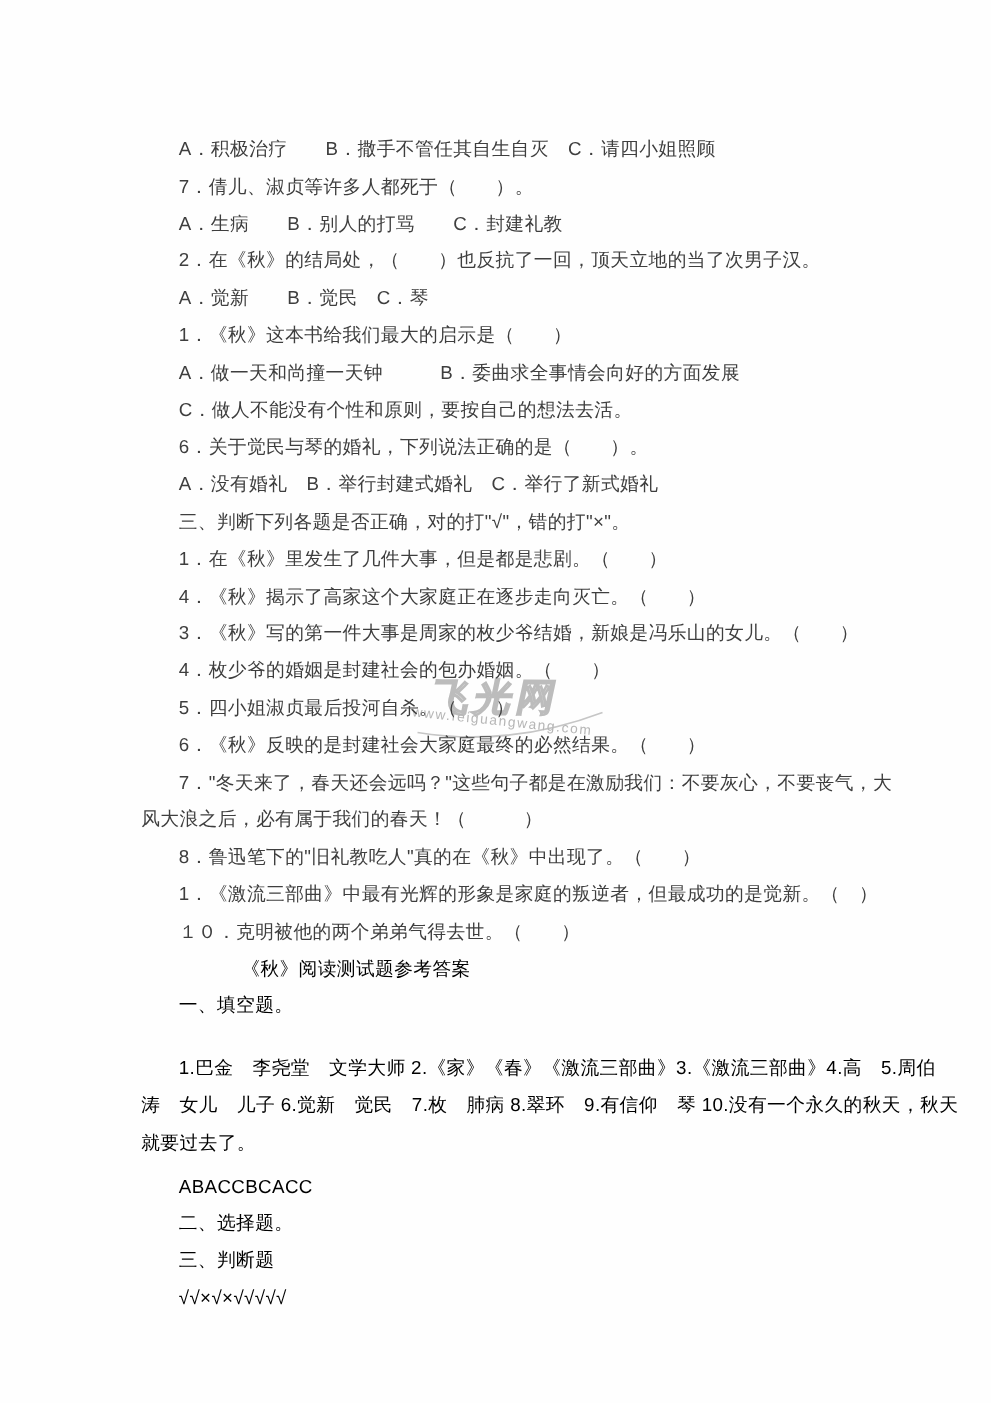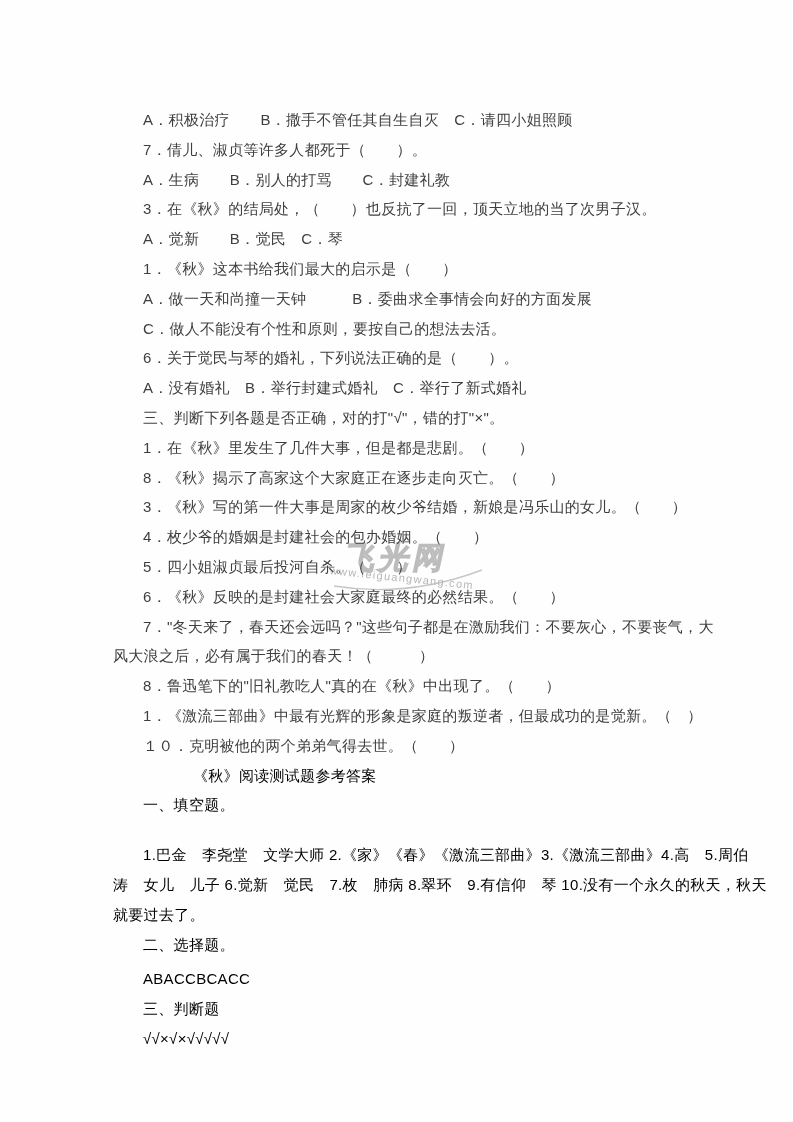--- a/index.html
+++ b/index.html
@@ -85,43 +85,43 @@
     <svg class="wm-swoosh" width="158" height="44" viewBox="0 0 158 44">
       <path d="M4,36 Q78,48 152,20" stroke="#c6c6c6" stroke-width="1.4" fill="none"></path>
     </svg>
     <div class="wm-url">www.feiguangwang.com</div>
   </div>
 
   <div class="doc-text">
       <div class="line ink i-para">A．积极治疗　　B．撒手不管任其自生自灭　C．请四小姐照顾</div>
       <div class="line ink i-para">7．倩儿、淑贞等许多人都死于（　　）。</div>
       <div class="line ink i-para">A．生病　　B．别人的打骂　　C．封建礼教</div>
-      <div class="line ink i-para">3．在《秋》的结局处，（　　）也反抗了一回，顶天立地的当了次男子汉。</div>
+      <div class="line ink i-para">2．在《秋》的结局处，（　　）也反抗了一回，顶天立地的当了次男子汉。</div>
       <div class="line ink i-para">A．觉新　　B．觉民　C．琴</div>
       <div class="line ink i-para">1．《秋》这本书给我们最大的启示是（　　）</div>
       <div class="line ink i-para">A．做一天和尚撞一天钟　　　B．委曲求全事情会向好的方面发展</div>
       <div class="line ink i-para">C．做人不能没有个性和原则，要按自己的想法去活。</div>
       <div class="line ink i-para">6．关于觉民与琴的婚礼，下列说法正确的是（　　）。</div>
       <div class="line ink i-para">A．没有婚礼　B．举行封建式婚礼　C．举行了新式婚礼</div>
       <div class="line ink i-para">三、判断下列各题是否正确，对的打"√"，错的打"×"。</div>
       <div class="line ink i-para">1．在《秋》里发生了几件大事，但是都是悲剧。（　　）</div>
-      <div class="line ink i-para">8．《秋》揭示了高家这个大家庭正在逐步走向灭亡。（　　）</div>
+      <div class="line ink i-para">4．《秋》揭示了高家这个大家庭正在逐步走向灭亡。（　　）</div>
       <div class="line ink i-para">3．《秋》写的第一件大事是周家的枚少爷结婚，新娘是冯乐山的女儿。（　　）</div>
       <div class="line ink i-para">4．枚少爷的婚姻是封建社会的包办婚姻。（　　）</div>
       <div class="line ink i-para">5．四小姐淑贞最后投河自杀。（　　）</div>
       <div class="line ink i-para">6．《秋》反映的是封建社会大家庭最终的必然结果。（　　）</div>
       <div class="line ink i-para">7．"冬天来了，春天还会远吗？"这些句子都是在激励我们：不要灰心，不要丧气，大</div>
       <div class="line ink i-none">风大浪之后，必有属于我们的春天！（　　　）</div>
       <div class="line ink i-para">8．鲁迅笔下的"旧礼教吃人"真的在《秋》中出现了。（　　）</div>
       <div class="line ink i-para">1．《激流三部曲》中最有光辉的形象是家庭的叛逆者，但最成功的是觉新。（　）</div>
       <div class="line ink i-para">１０．克明被他的两个弟弟气得去世。（　　）</div>
       <div class="line red i-title">《秋》阅读测试题参考答案</div>
       <div class="line red i-para">一、填空题。</div>
       <div class="line red i-para" style="margin-top: 20px;">1.巴金　李尧堂　文学大师 2.《家》《春》《激流三部曲》3.《激流三部曲》4.高　5.周伯</div>
       <div class="line red i-none">涛　女儿　儿子 6.觉新　觉民　7.枚　肺病 8.翠环　9.有信仰　琴 10.没有一个永久的秋天，秋天</div>
       <div class="line red i-none">就要过去了。</div>
+      <div class="line red i-para" style="margin-top: 5px;">ABACCBCACC</div>
       <div class="line red i-para">二、选择题。</div>
-      <div class="line red i-para" style="margin-top: 5px;">ABACCBCACC</div>
       <div class="line red i-para">三、判断题</div>
       <div class="line red i-para">√√×√×√√√√√</div>
     </div>
 
 </div>
 
 </body></html>

